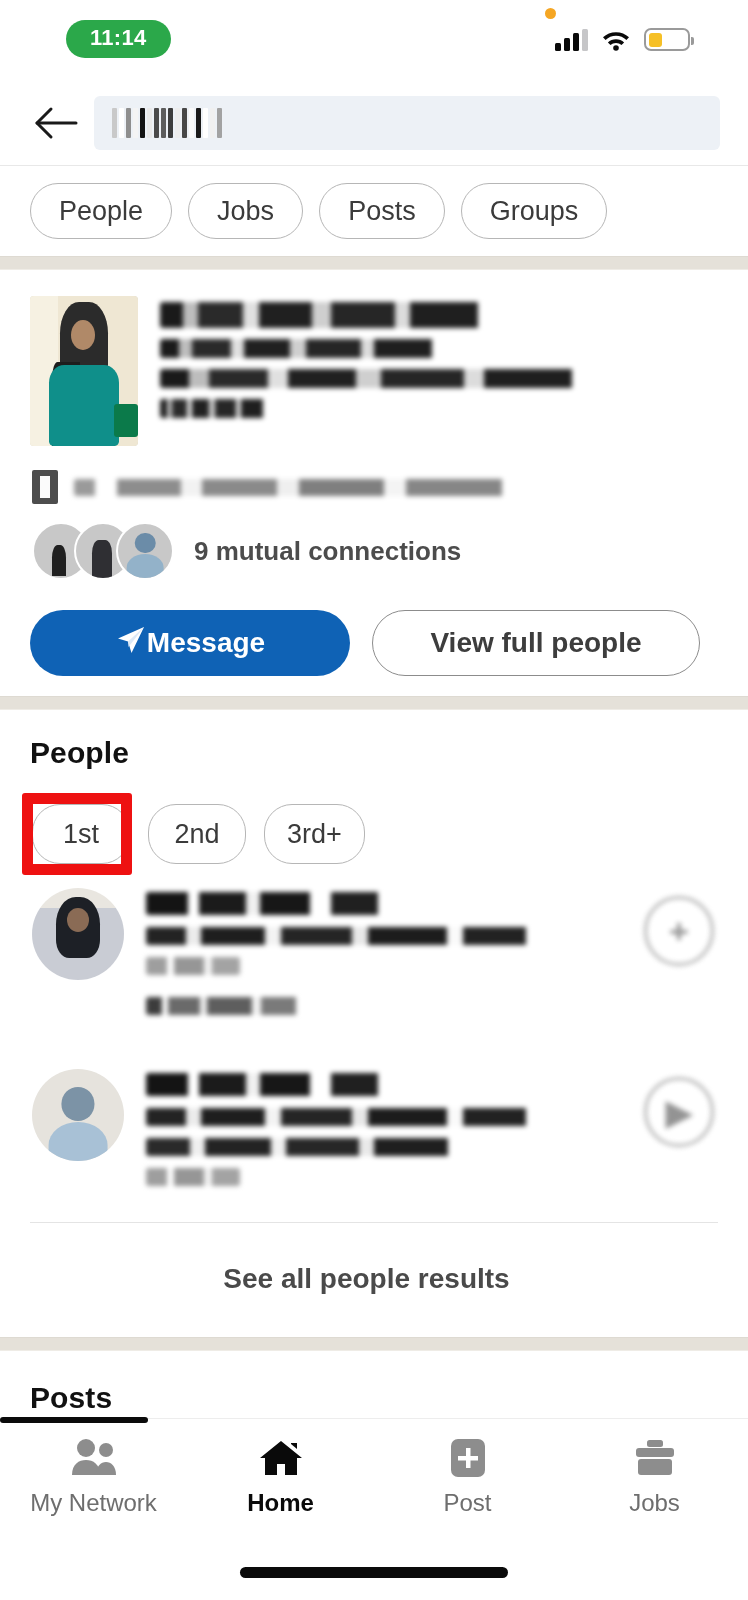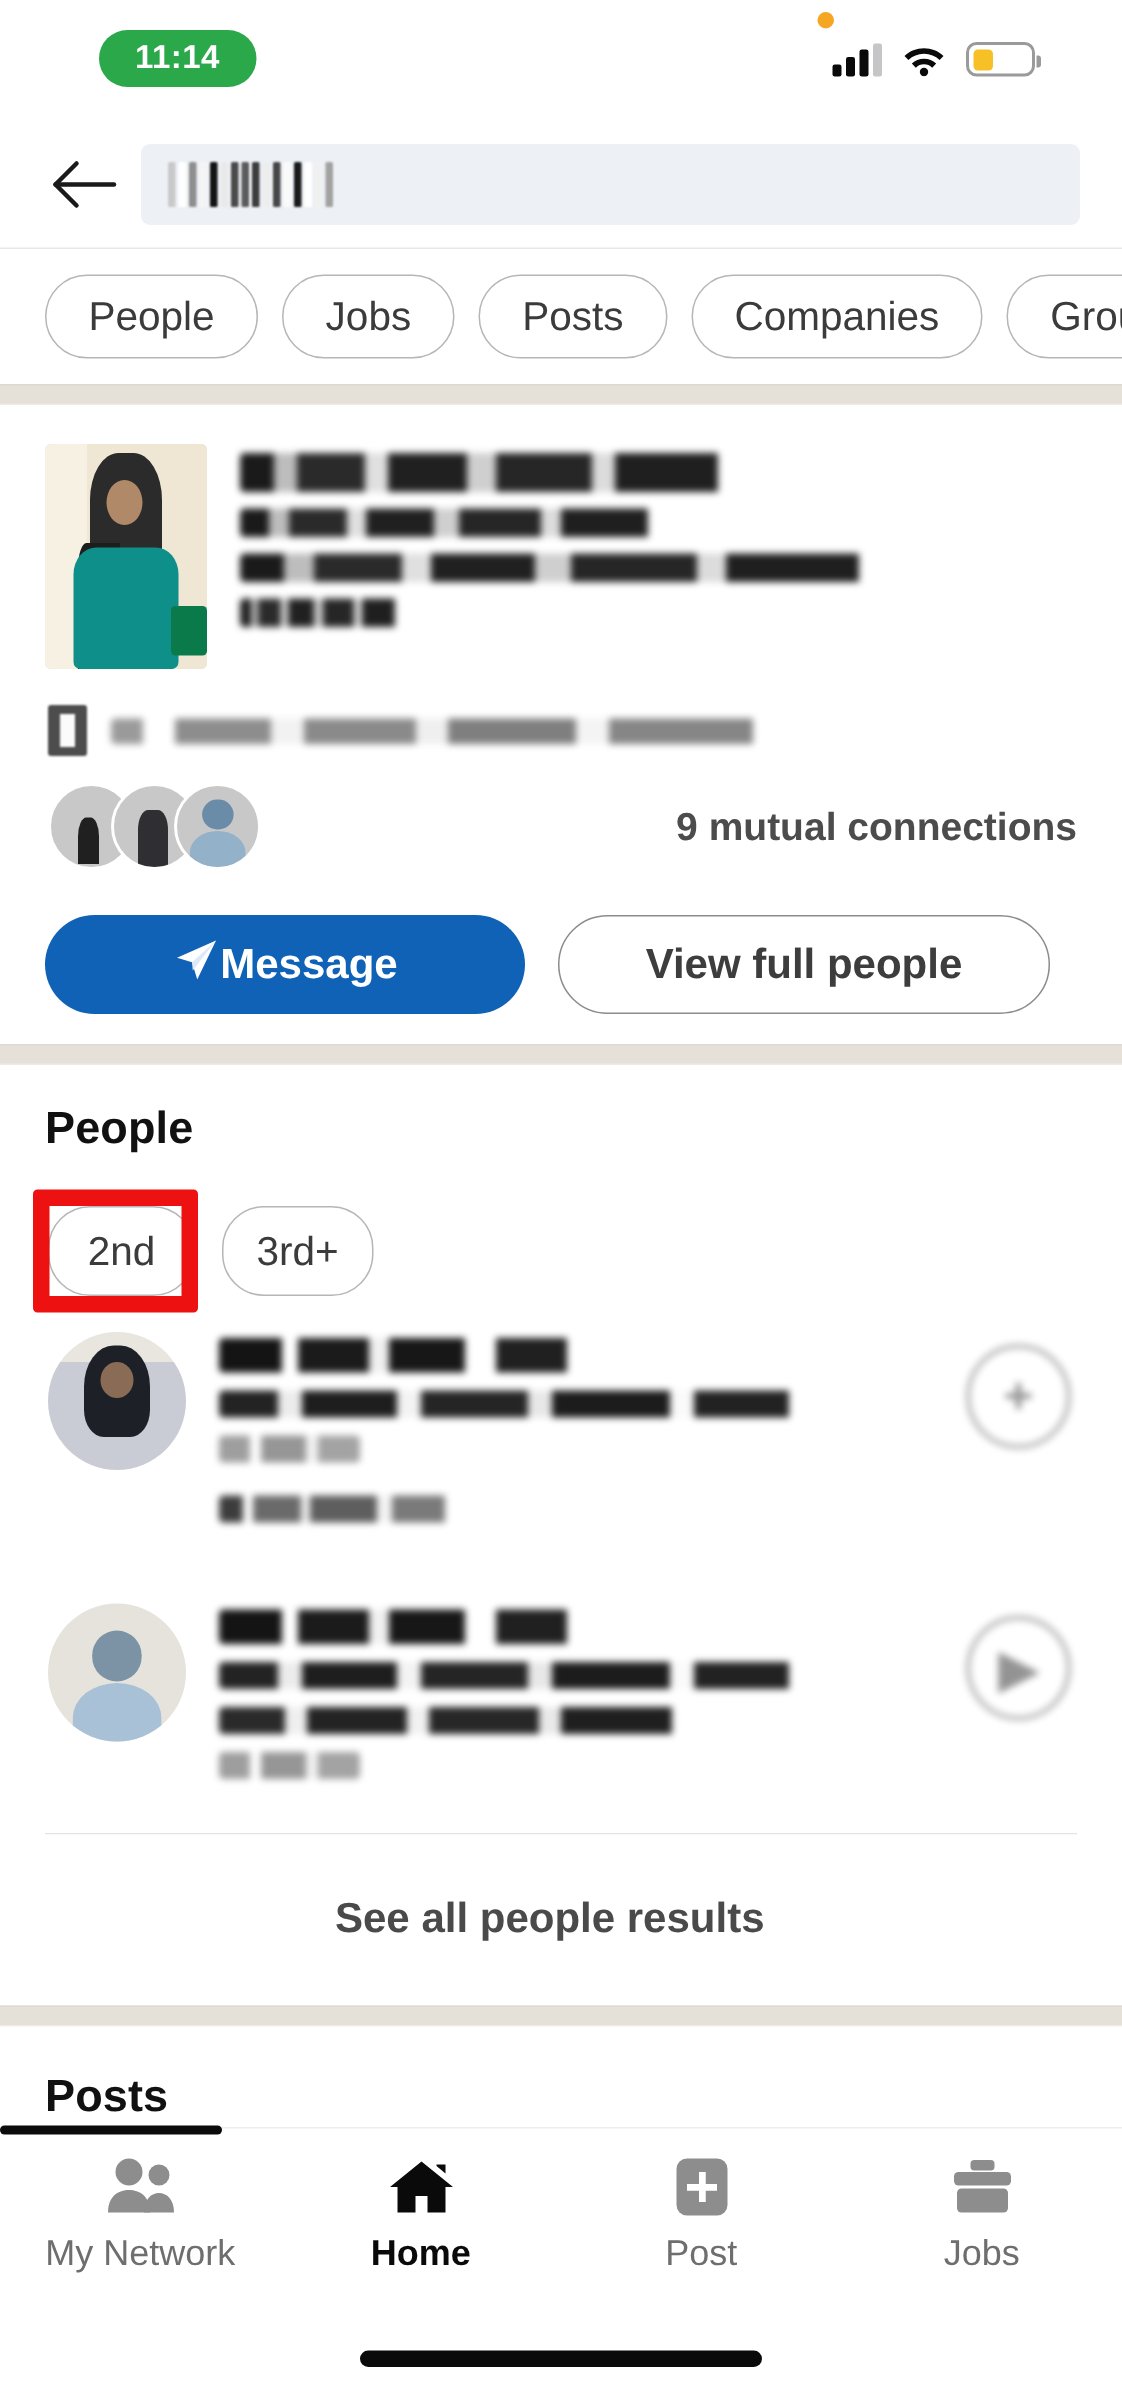--- a/index.html
+++ b/index.html
@@ -177,21 +177,21 @@
   .meta-row { display: flex; align-items: center; gap: 16px; margin: 24px 0 18px 2px; }
   .meta-logo { width: 26px; height: 34px; background: #4d4d4d; border-radius: 2px; flex: 0 0 auto; filter: blur(0.6px); }
   .meta-logo::after { content:""; display:block; margin: 6px auto; width: 10px; height: 22px; background:#fbfbfb; }
   .meta-line {
     flex: 1; height: 17px; max-width: 78%;
     border-radius: 3px;
     filter: blur(2.6px);
     background: linear-gradient(90deg,#9a9a9a 0 4%, #ffffff 4% 8%, #8d8d8d 8% 20%, #f2f2f2 20% 24%, #8a8a8a 24% 38%, #efefef 38% 42%, #7f7f7f 42% 58%, #f4f4f4 58% 62%, #868686 62% 80%, #ffffff 80% 100%);
   }
 
-  .mutual-row { display: flex; align-items: center; gap: 20px; margin-bottom: 30px; justify-content: space-between; }
+  .mutual-row { display: flex; align-items: center; gap: 20px; margin-bottom: 30px; }
   .avatar-stack { display: flex; flex: 0 0 auto; padding-left: 2px; }
   .avatar-stack .av {
     width: 58px; height: 58px; border-radius: 50%;
     border: 2px solid #ffffff;
     margin-left: -16px;
     overflow: hidden;
     position: relative;
     background: #c8c8c8;
   }
   .avatar-stack .av:first-child { margin-left: 0; }
@@ -438,21 +438,20 @@
       <span style="background:#f0f0f0"></span>
       <span style="background:#a2a2a2"></span>
     </div>
   </div>
 </div>
 
 <div class="filter-row">
   <div class="pill">People</div>
   <div class="pill">Jobs</div>
   <div class="pill">Posts</div>
-  <div class="pill">Companies</div>
   <div class="pill">Groups</div>
 </div>
 
 <div class="section-divider"></div>
 
 <div class="profile-card">
   <div class="profile-top">
     <div class="profile-photo">
       <div class="pp-bg"></div>
         <div class="pp-wall"></div>
@@ -499,20 +498,21 @@
     </div>
   </div>
 </div>
 
 <div class="section-divider"></div>
 
 <div class="people-section">
   <div class="section-title">People</div>
 
   <div class="degree-row">
+    <div class="degree-pill">1st</div>
     <div class="degree-pill">2nd</div>
     <div class="degree-pill">3rd+</div>
     <div class="red-highlight" style="left:-10px; top:-11px; width:110px; height:82px;"></div>
   </div>
 
   <div class="person-row">
     <div class="person-avatar pa-photo"></div>
     <div class="person-info">
       <div class="pl name"></div>
       <div class="pl headline"></div>

